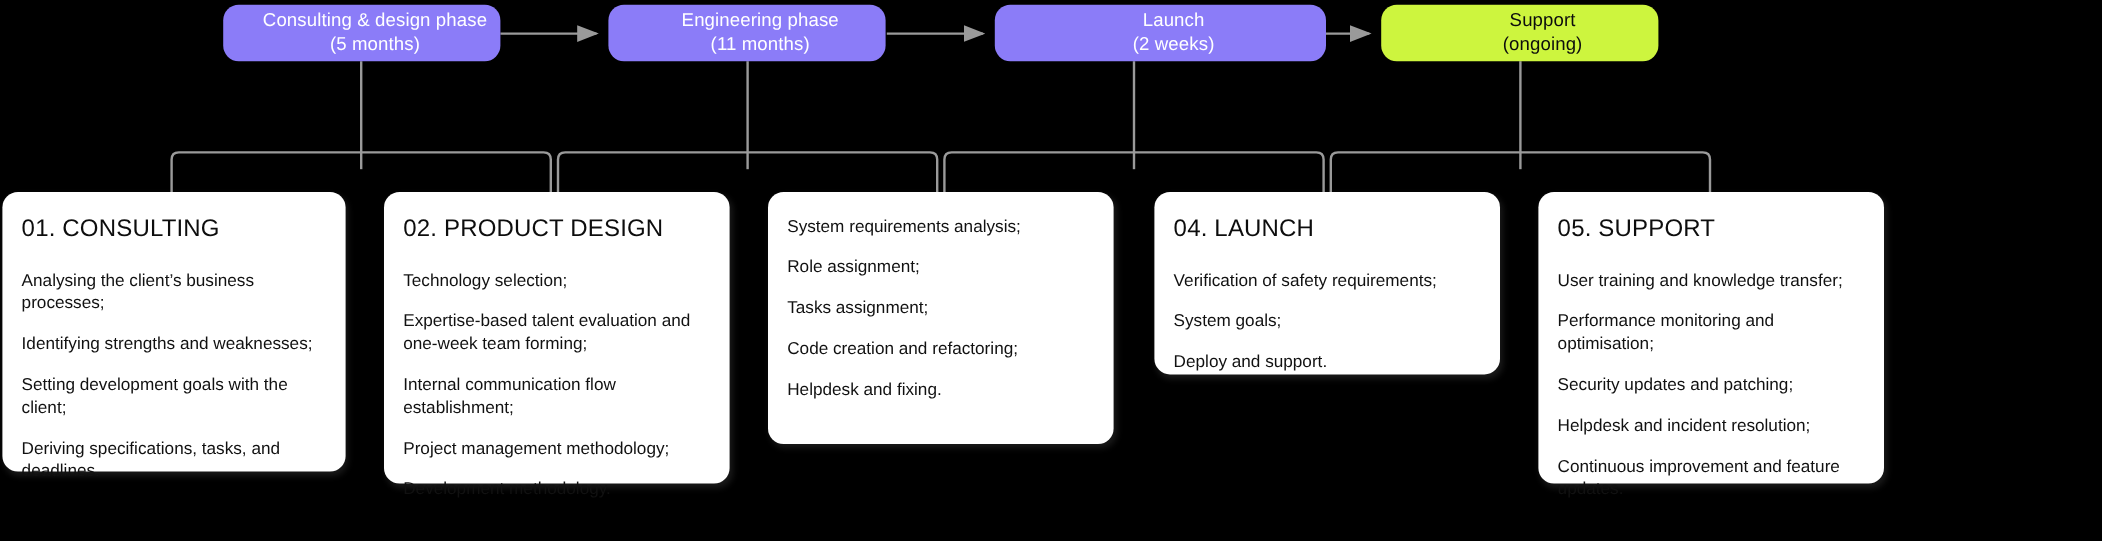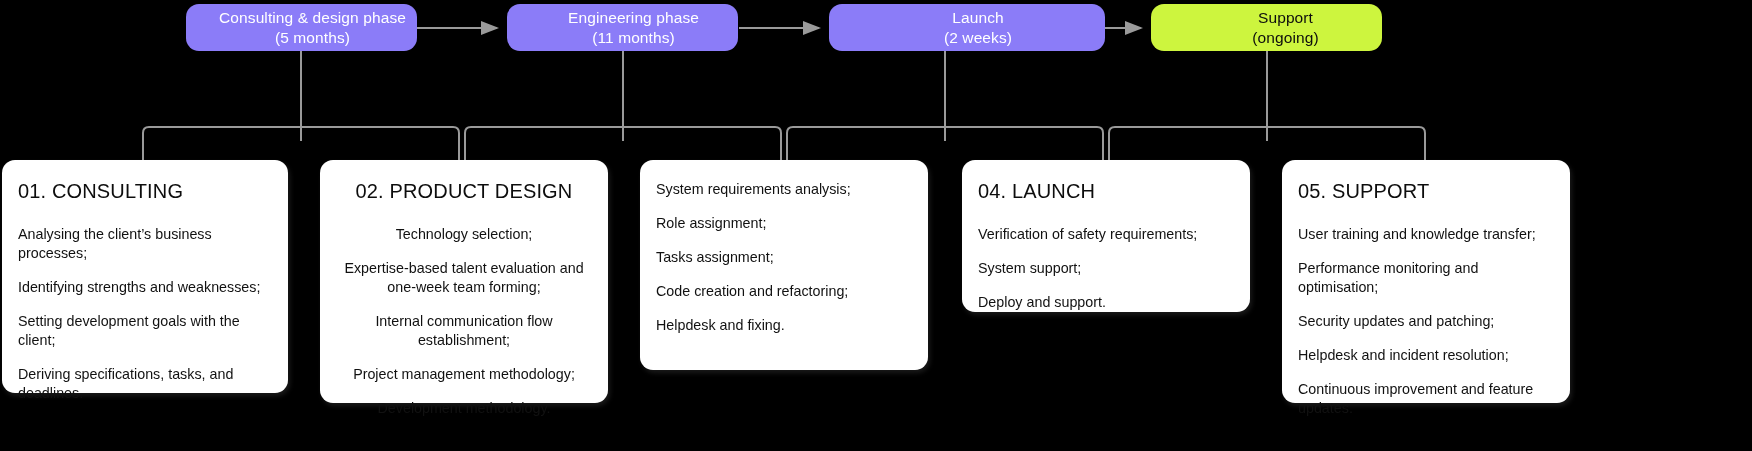--- a/index.html
+++ b/index.html
@@ -117,41 +117,41 @@
   </div>
 
   <div class="card" style="left:2px; top:160px; width:286px; height:233px;">
     <div class="card-title">01. CONSULTING</div>
     <div class="card-item">Analysing the client’s business processes;</div>
     <div class="card-item">Identifying strengths and weaknesses;</div>
     <div class="card-item">Setting development goals with the client;</div>
     <div class="card-item">Deriving specifications, tasks, and deadlines.</div>
   </div>
 
-  <div class="card" style="left:320px; top:160px; width:288px; height:243px;text-align:center;">
+  <div class="card" style="left:320px; top:160px; width:288px; height:243px;">
     <div class="card-title">02. PRODUCT DESIGN</div>
     <div class="card-item">Technology selection;</div>
     <div class="card-item">Expertise-based talent evaluation and one-week team forming;</div>
     <div class="card-item">Internal communication flow establishment;</div>
     <div class="card-item">Project management methodology;</div>
     <div class="card-item">Development methodology.</div>
   </div>
 
   <div class="card" style="left:640px; top:160px; width:288px; height:210px;">
     <div class="card-item">System requirements analysis;</div>
     <div class="card-item">Role assignment;</div>
     <div class="card-item">Tasks assignment;</div>
     <div class="card-item">Code creation and refactoring;</div>
     <div class="card-item">Helpdesk and fixing.</div>
   </div>
 
   <div class="card" style="left:962px; top:160px; width:288px; height:152px;">
     <div class="card-title">04. LAUNCH</div>
     <div class="card-item">Verification of safety requirements;</div>
-    <div class="card-item">System support;</div>
+    <div class="card-item">System goals;</div>
     <div class="card-item">Deploy and support.</div>
   </div>
 
   <div class="card" style="left:1282px; top:160px; width:288px; height:243px;">
     <div class="card-title">05. SUPPORT</div>
     <div class="card-item">User training and knowledge transfer;</div>
     <div class="card-item">Performance monitoring and optimisation;</div>
     <div class="card-item">Security updates and patching;</div>
     <div class="card-item">Helpdesk and incident resolution;</div>
     <div class="card-item">Continuous improvement and feature updates.</div>

